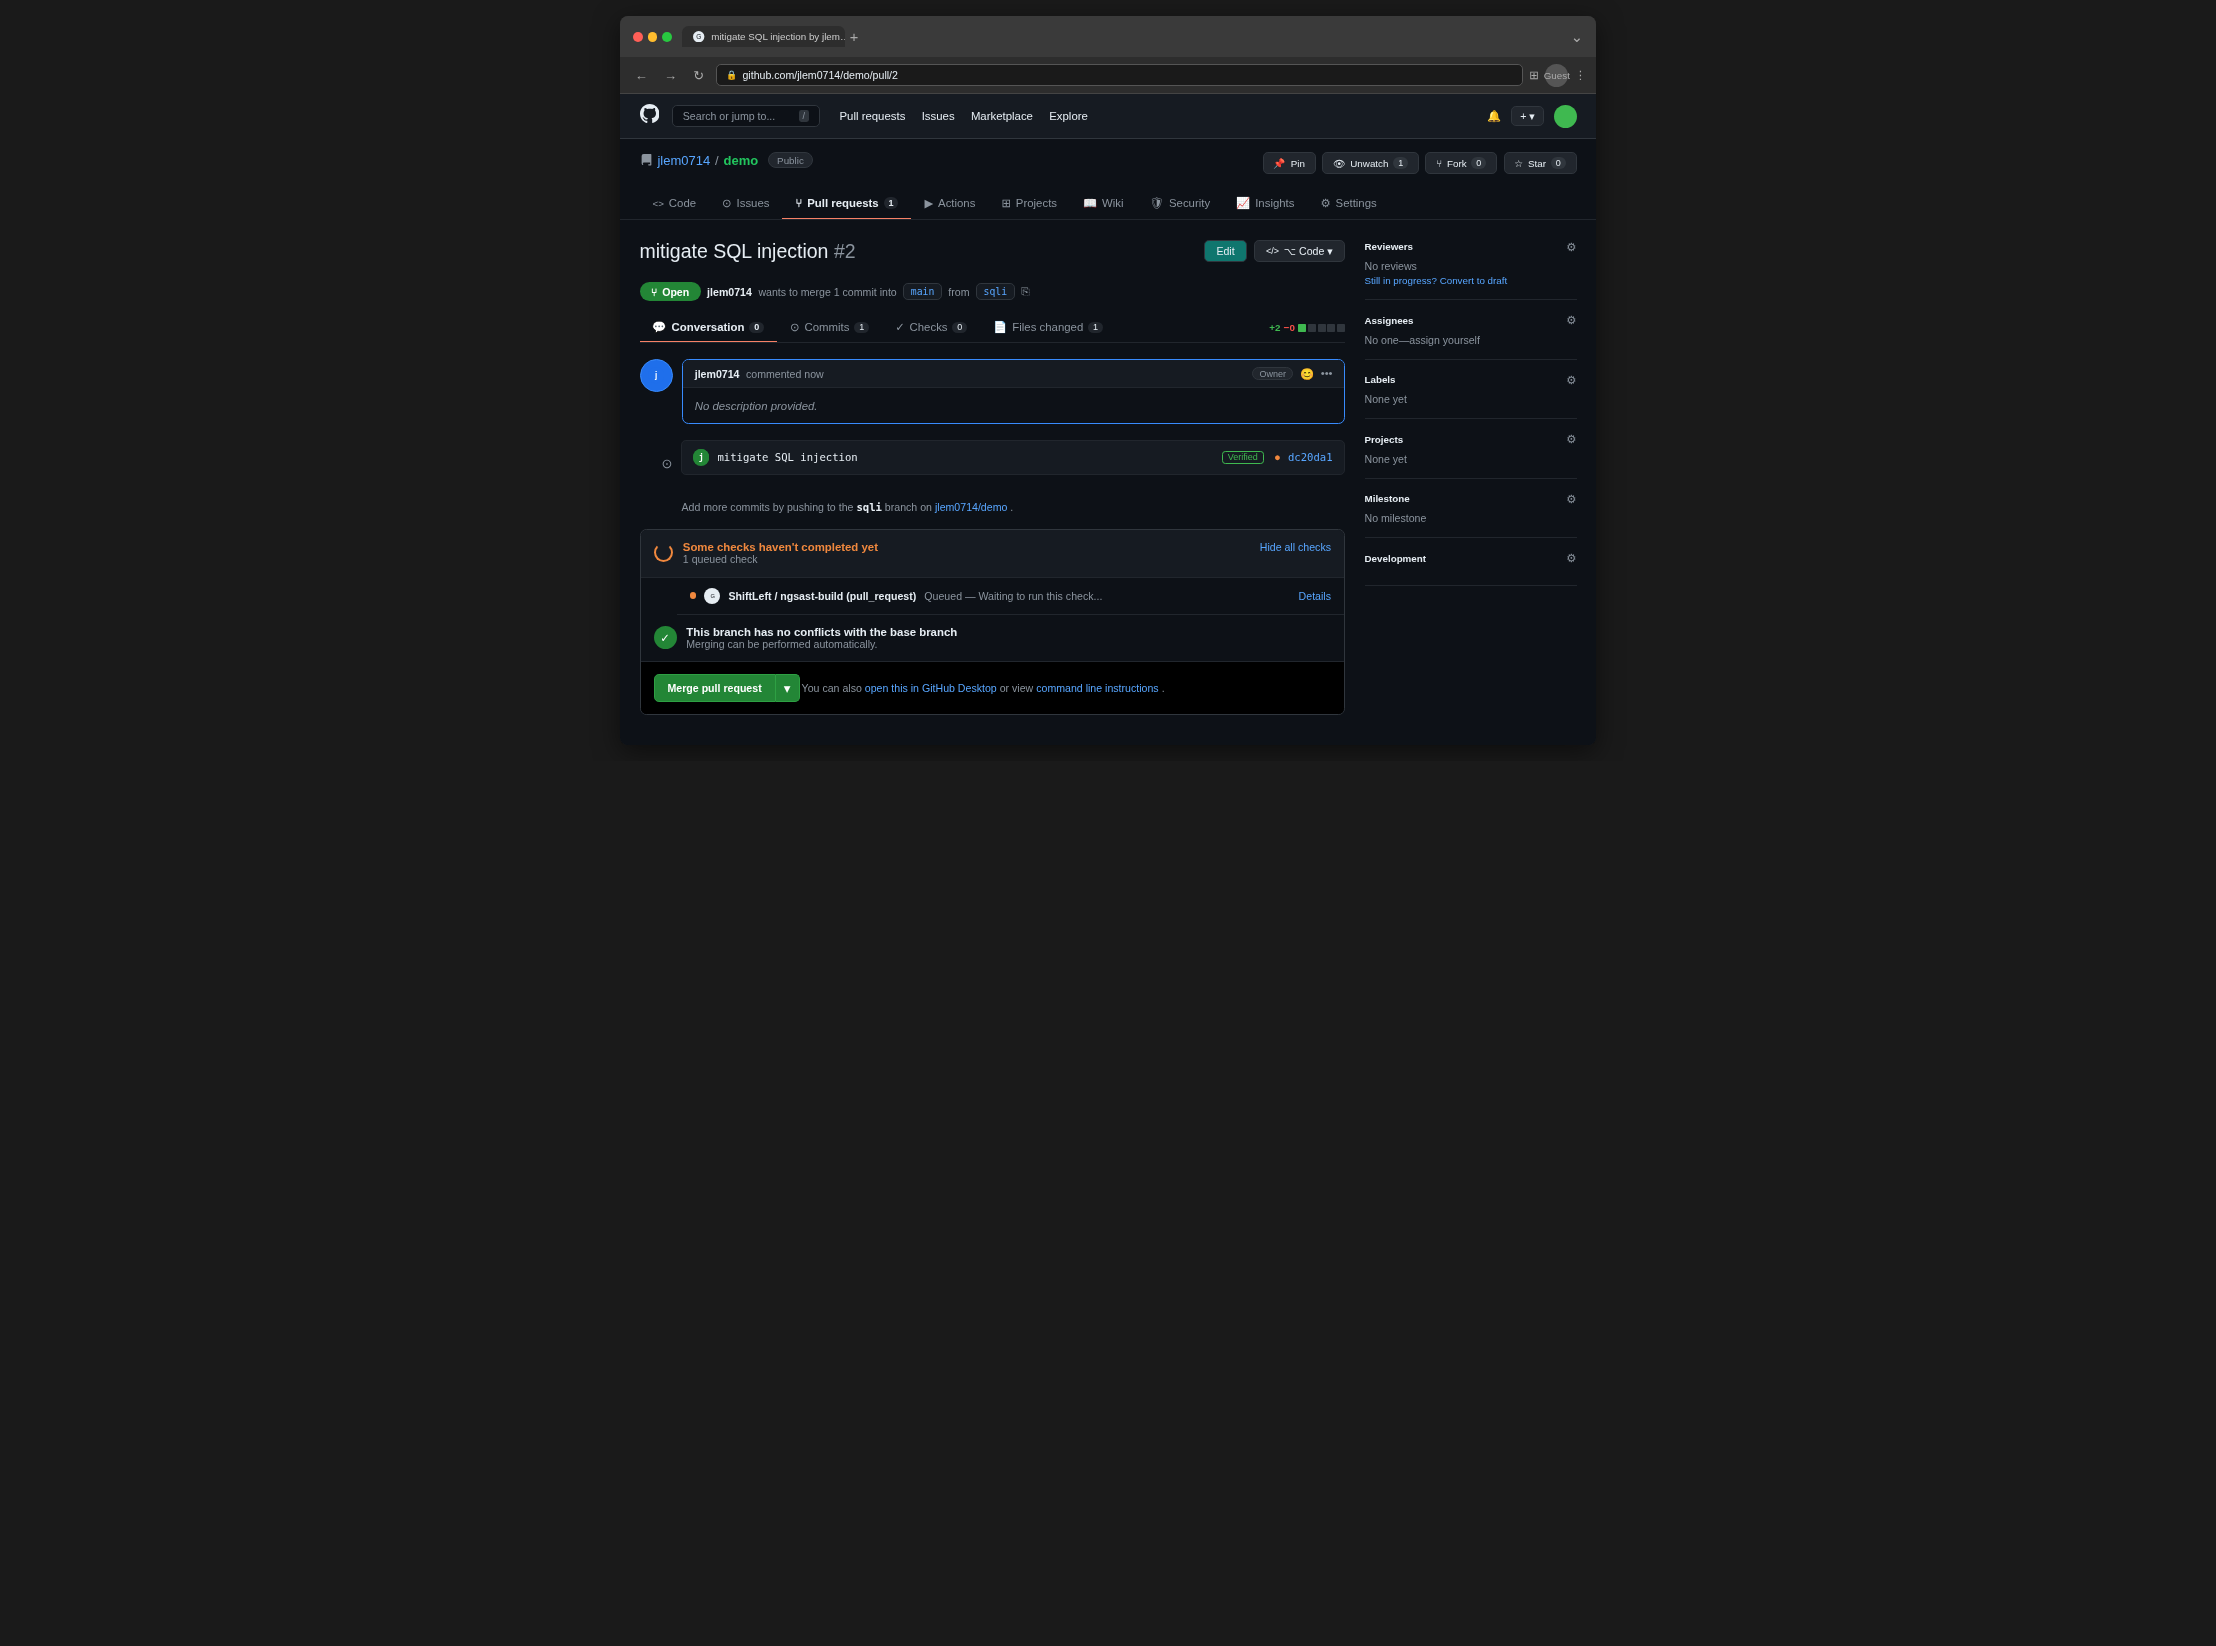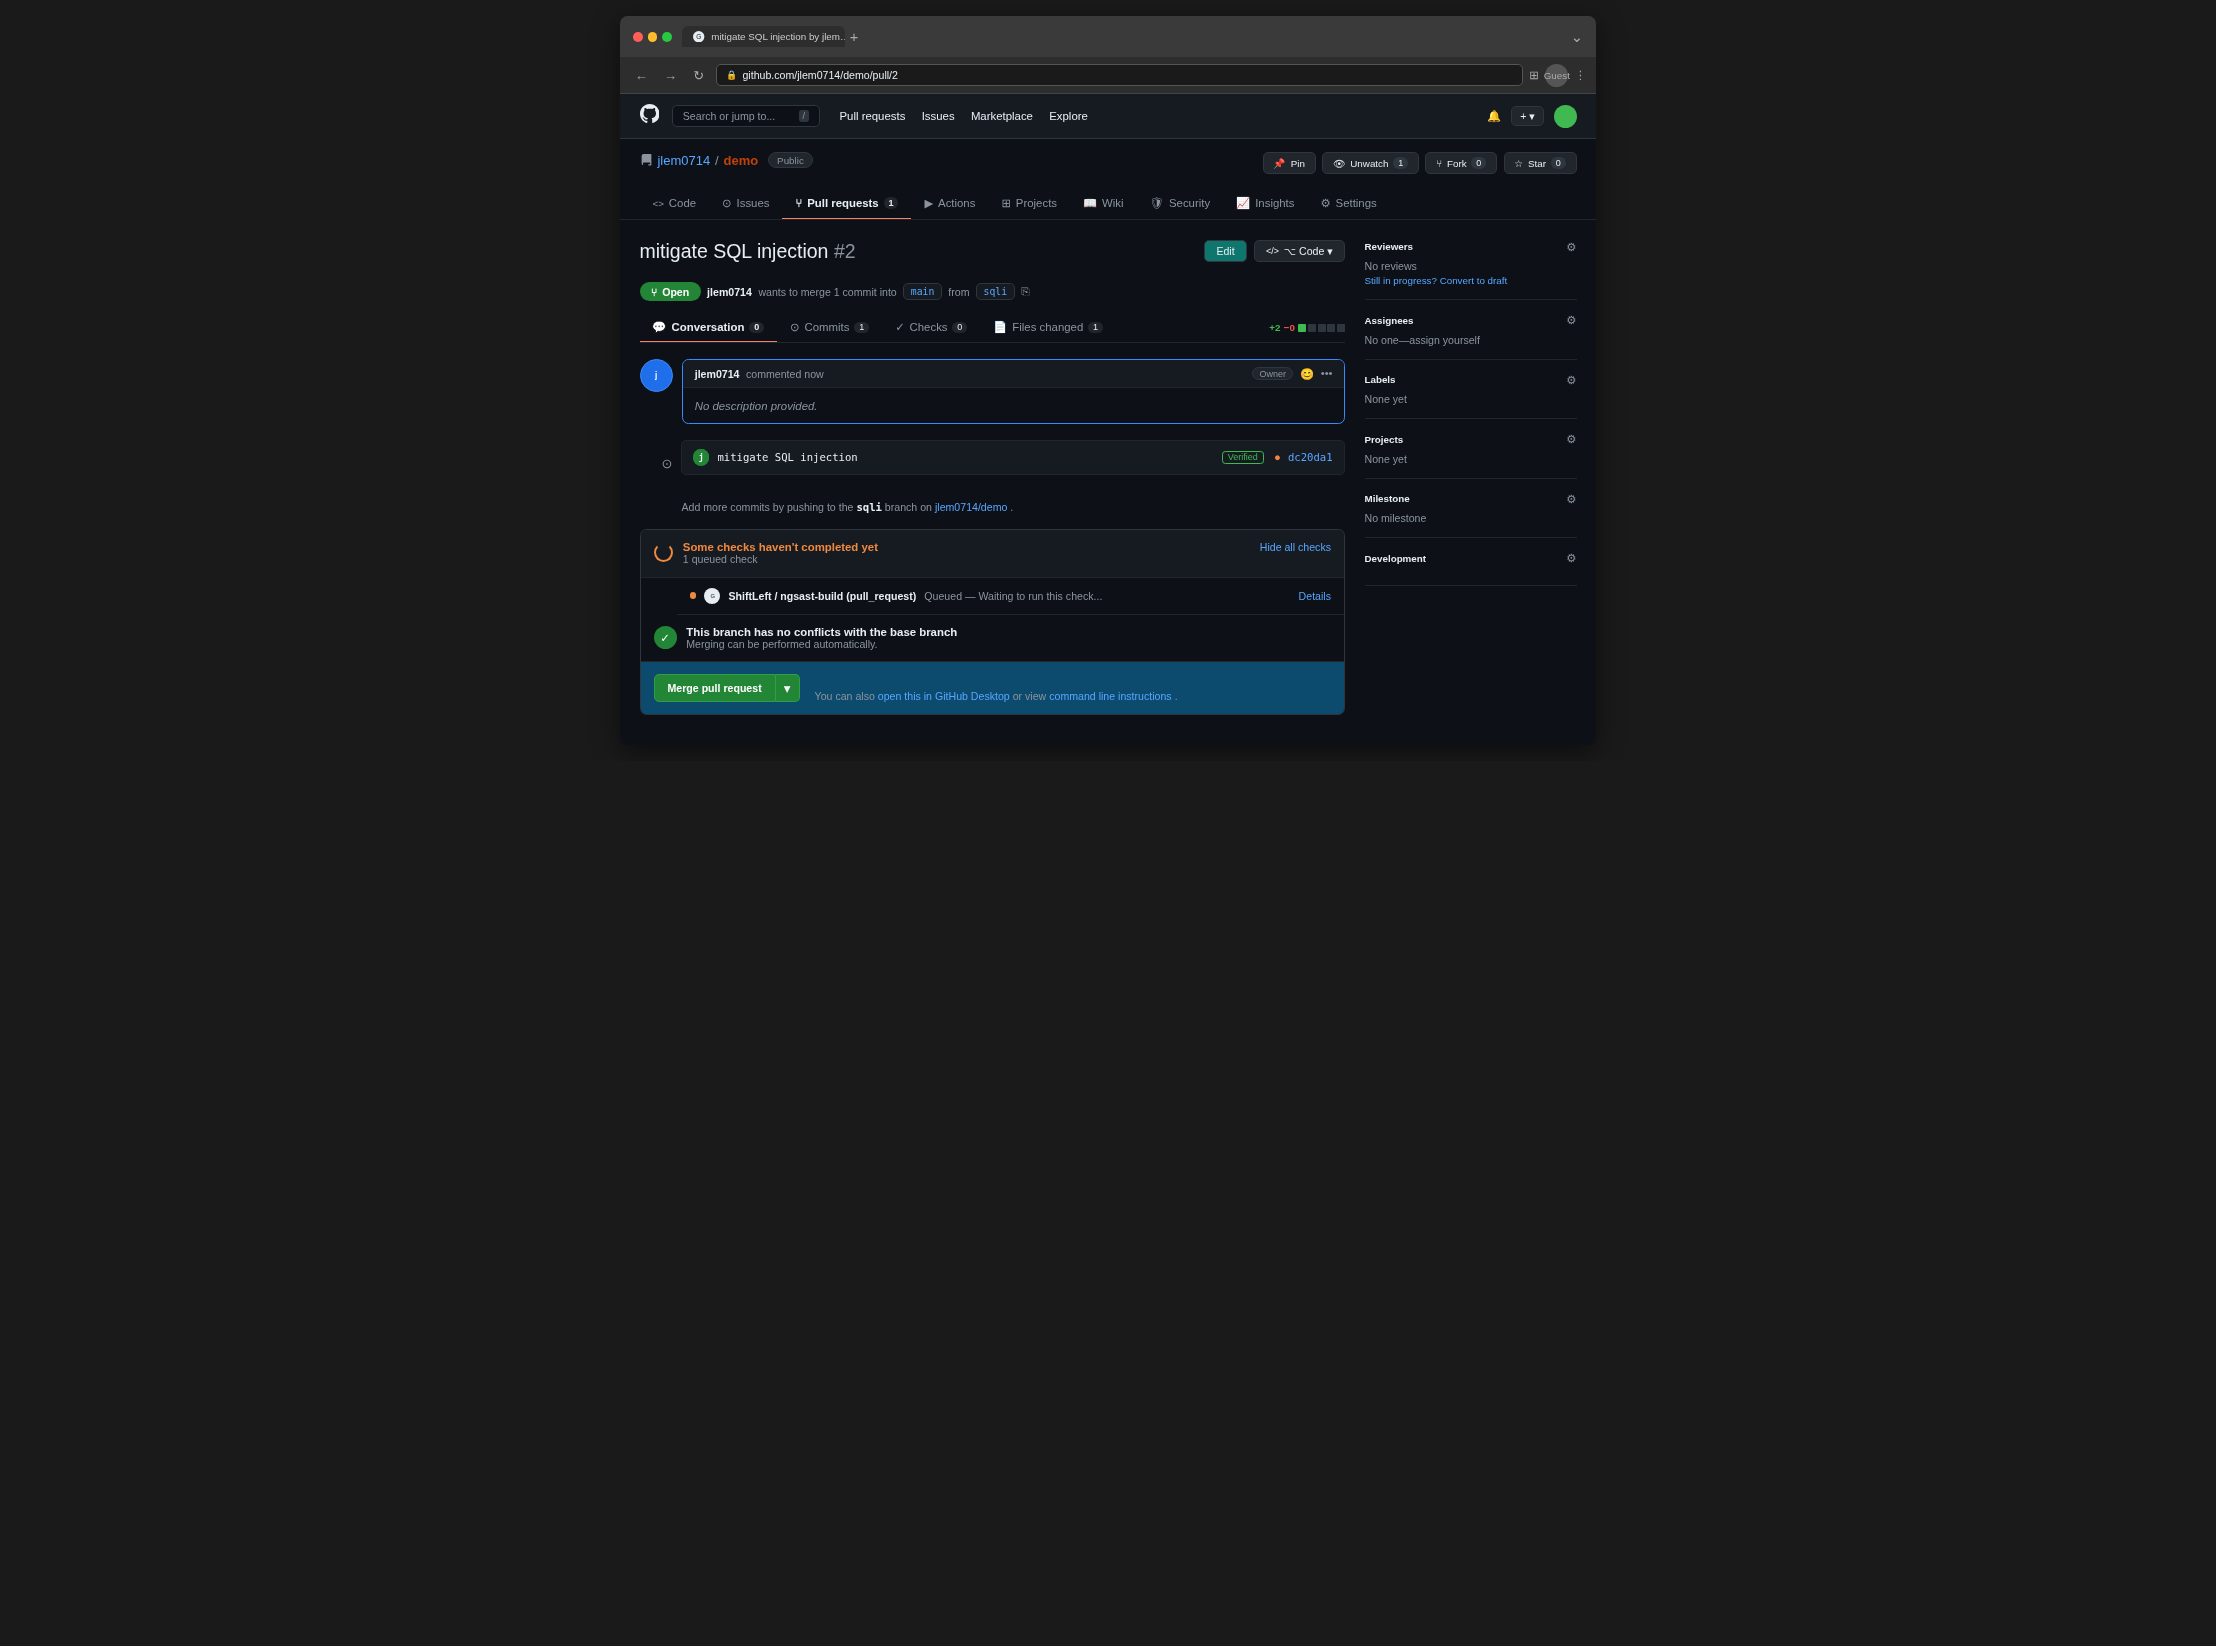--- a/index.html
+++ b/index.html
@@ -35,21 +35,21 @@
     .gh-nav-item { color: #e6edf3; font-size: 11.4px; font-weight: 500; text-decoration: none; cursor: pointer; }
     .gh-header-actions { margin-left: auto; display: flex; align-items: center; gap: 9.8px; color: #e6edf3; }
     .gh-plus { background: #21262d; border: 0.8px solid #30363d; border-radius: 4.9px; padding: 3.3px 8.1px; font-size: 10.6px; cursor: pointer; color: #e6edf3; }
     .gh-avatar { width: 23px; height: 23px; border-radius: 50%; background: #3fb950; display: flex; align-items: center; justify-content: center; font-size: 9.8px; font-weight: bold; cursor: pointer; }
 
     
     .repo-header { padding: 13px 19.5px 0; border-bottom: 0.8px solid #21262d; }
     .repo-breadcrumb { display: flex; align-items: center; gap: 4.9px; font-size: 13px; margin-bottom: 9.8px; }
     .repo-owner { color: #58a6ff; text-decoration: none; cursor: pointer; }
     .repo-sep { color: #8b949e; }
-    .repo-name { color: #c2410c; font-weight: 600; text-decoration: none; cursor: pointer; text-align: center; }
+    .repo-name { color: #22c55e; font-weight: 600; text-decoration: none; cursor: pointer; text-align: center; }
     .repo-badge { background: #21262d; border: 0.8px solid #30363d; border-radius: 9.8px; padding: 1.6px 8.1px; font-size: 9.8px; color: #8b949e; margin-left: 4.9px; }
     .repo-actions { margin-left: auto; display: flex; gap: 6.5px; }
     .repo-action-btn { background: #21262d; border: 0.8px solid #30363d; border-radius: 4.9px; padding: 4.1px 9.8px; font-size: 9.8px; color: #e6edf3; cursor: pointer; display: flex; align-items: center; gap: 4.9px; }
     .repo-nav { display: flex; gap: 0; }
     .repo-nav-item { padding: 8.1px 13px; font-size: 11.4px; color: #8b949e; cursor: pointer; border-bottom: 1.6px solid transparent; display: flex; align-items: center; gap: 4.9px; text-decoration: none; white-space: nowrap; }
     .repo-nav-item.active { color: #e6edf3; border-bottom-color: #f78166; font-weight: 600; }
     .nav-badge { background: #21262d; border-radius: 8.1px; padding: 0.8px 4.9px; font-size: 9px; color: #e6edf3; }
 
     
     .pr-content { padding: 19.5px; display: flex; gap: 19.5px; }
@@ -406,21 +406,21 @@
             </div>
 
             <div>
               <div style="padding:11.4px 13px;display:flex;align-items:flex-start;gap:9.8px;background:#0d1117;border-bottom:0.8px solid #21262d;">
                 <div style="width:23px;height:23px;border-radius:50%;background:#238636;display:flex;align-items:center;justify-content:center;flex-shrink:0;color:#fff;font-size:11.4px;">✓</div>
                 <div>
                   <div style="color:#e6edf3;font-size:11.4px;font-weight:600;">This branch has no conflicts with the base branch</div>
                   <div style="color:#8b949e;font-size:10.6px;">Merging can be performed automatically.</div>
                 </div>
               </div>
-              <div style="padding:11.4px 13px;display:flex;align-items:flex-end;gap:15px;background:#0c4a6e;">
+              <div style="padding:11.4px 13px;display:flex;align-items:center;gap:2px;background:#000000;">
                 <div class="merge-btn-group">
                   <button class="merge-btn">Merge pull request</button>
                   <button class="merge-btn-drop">▾</button>
                 </div>
                 <div style="color:#8b949e;font-size:10.6px;">
                   <span>You can also</span>
                   <a class="merge-link">open this in GitHub Desktop</a>
                   <span>or view</span>
                   <a class="merge-link">command line instructions</a>
                   <span>.</span>

